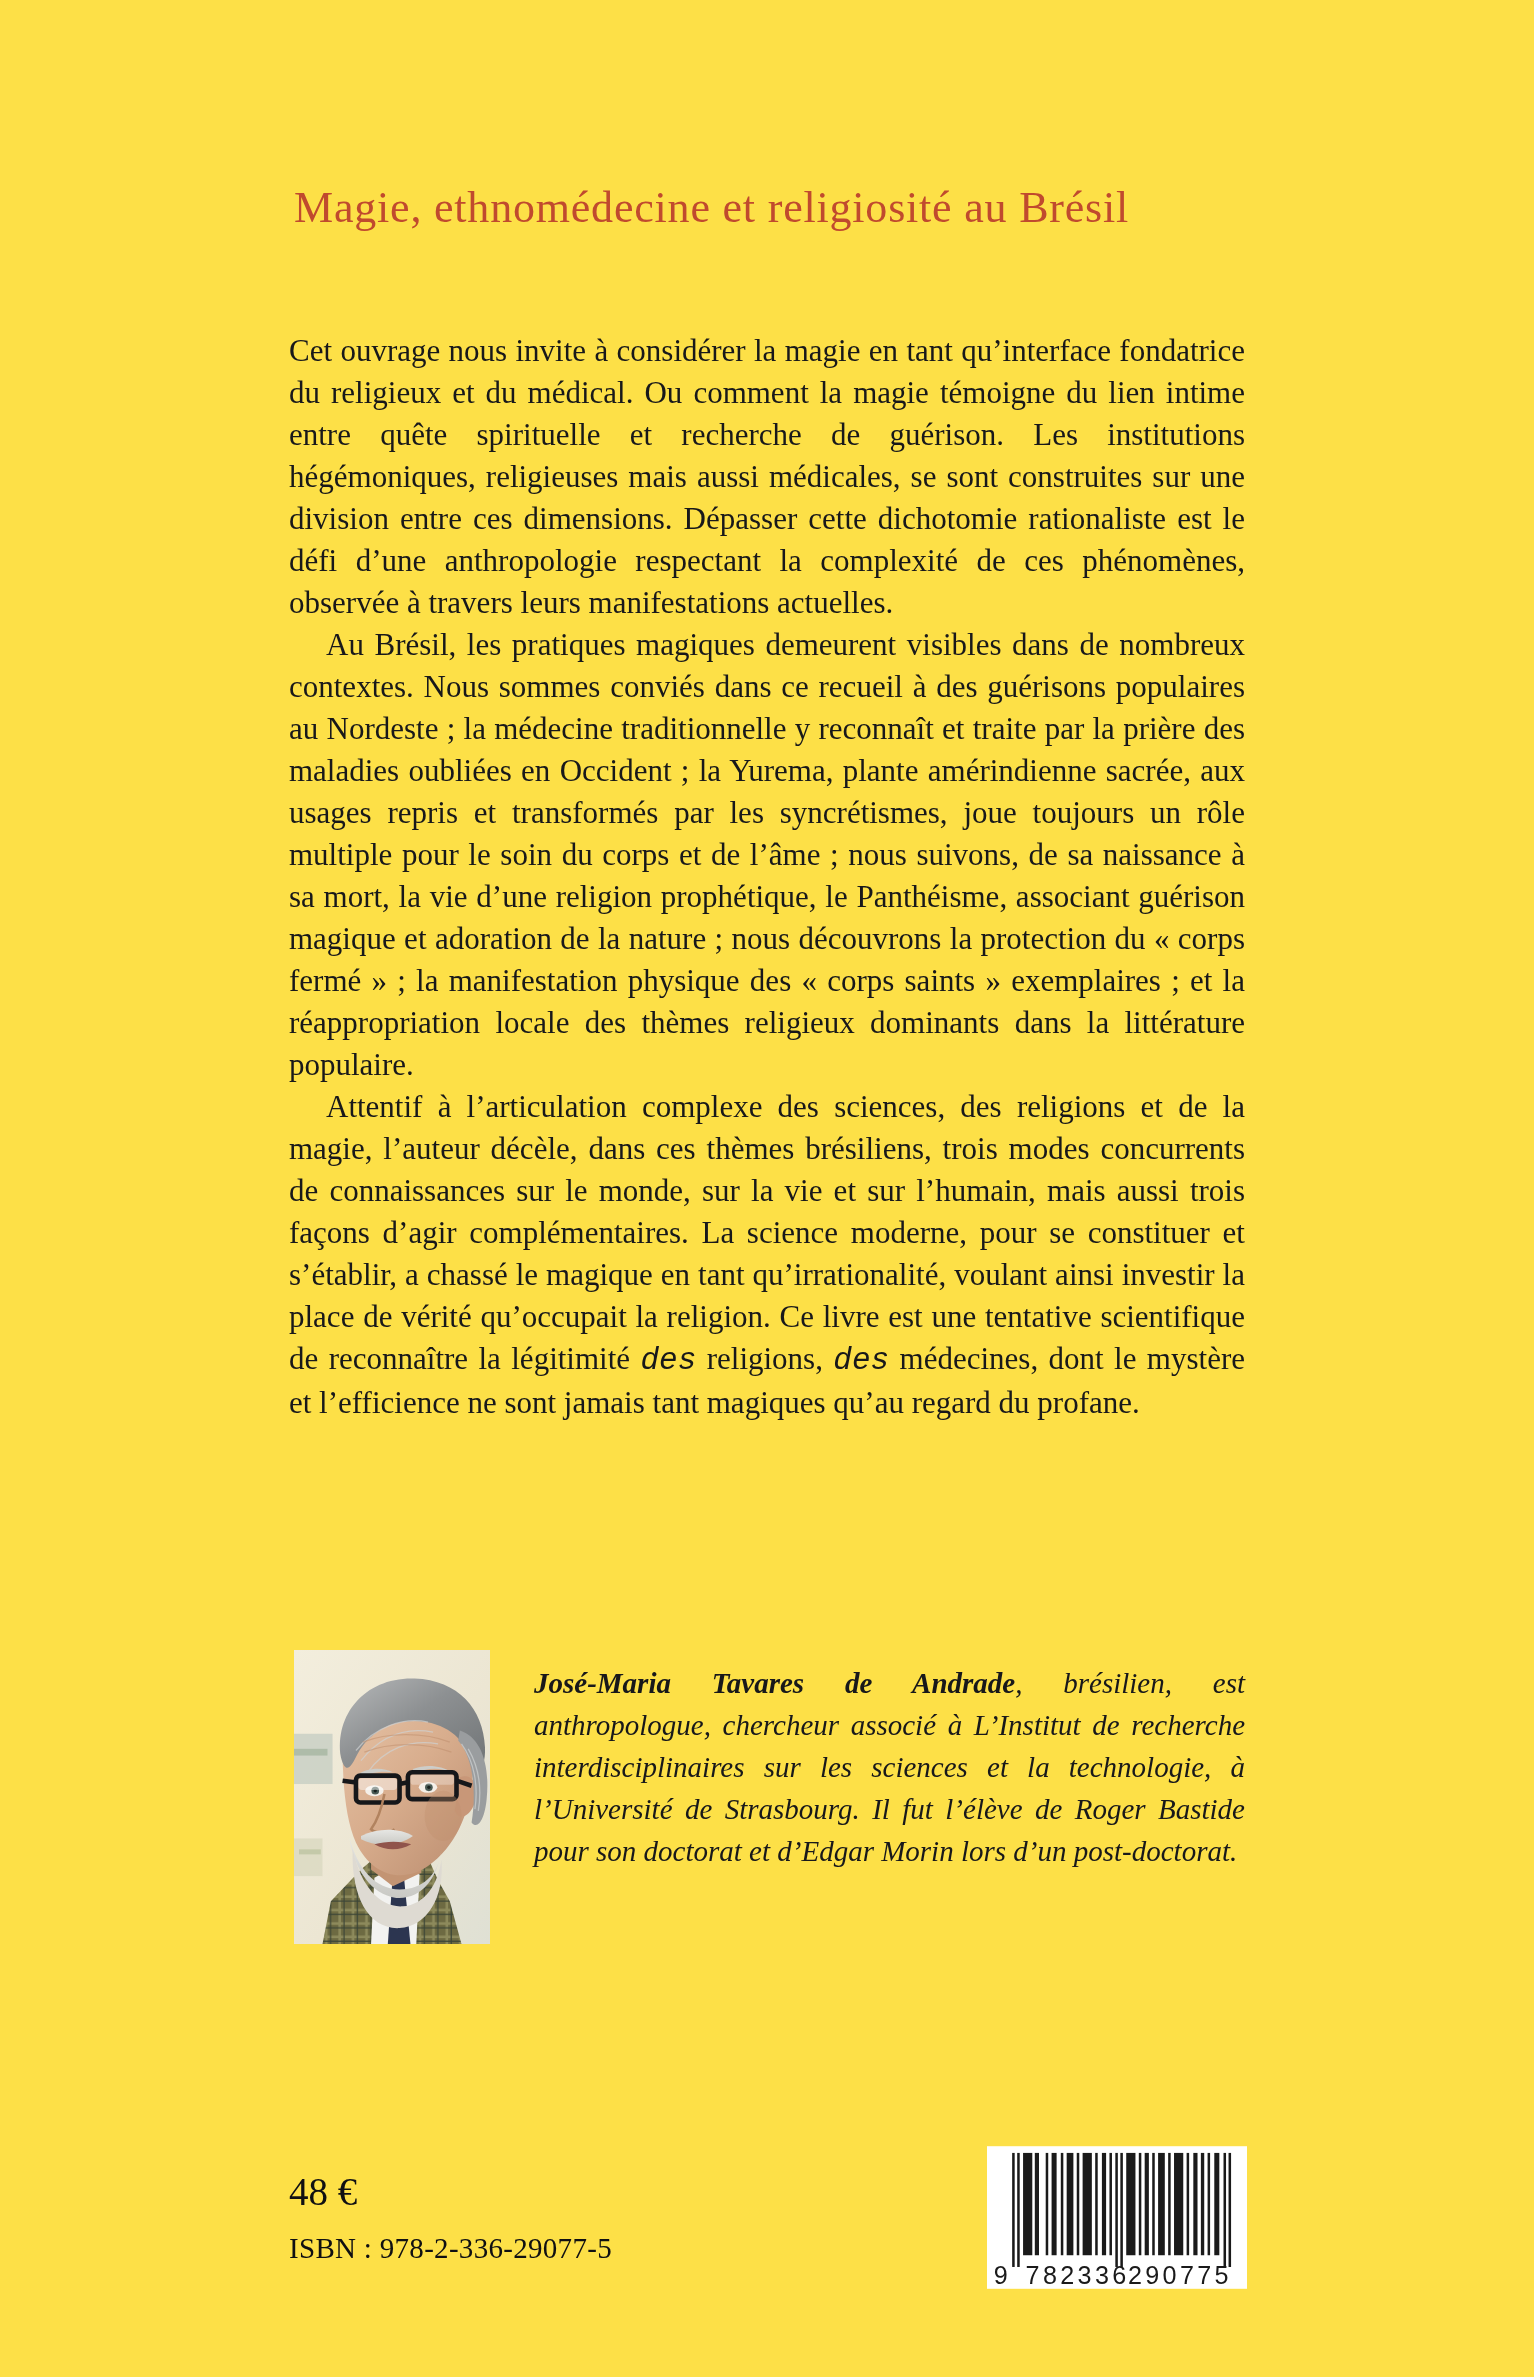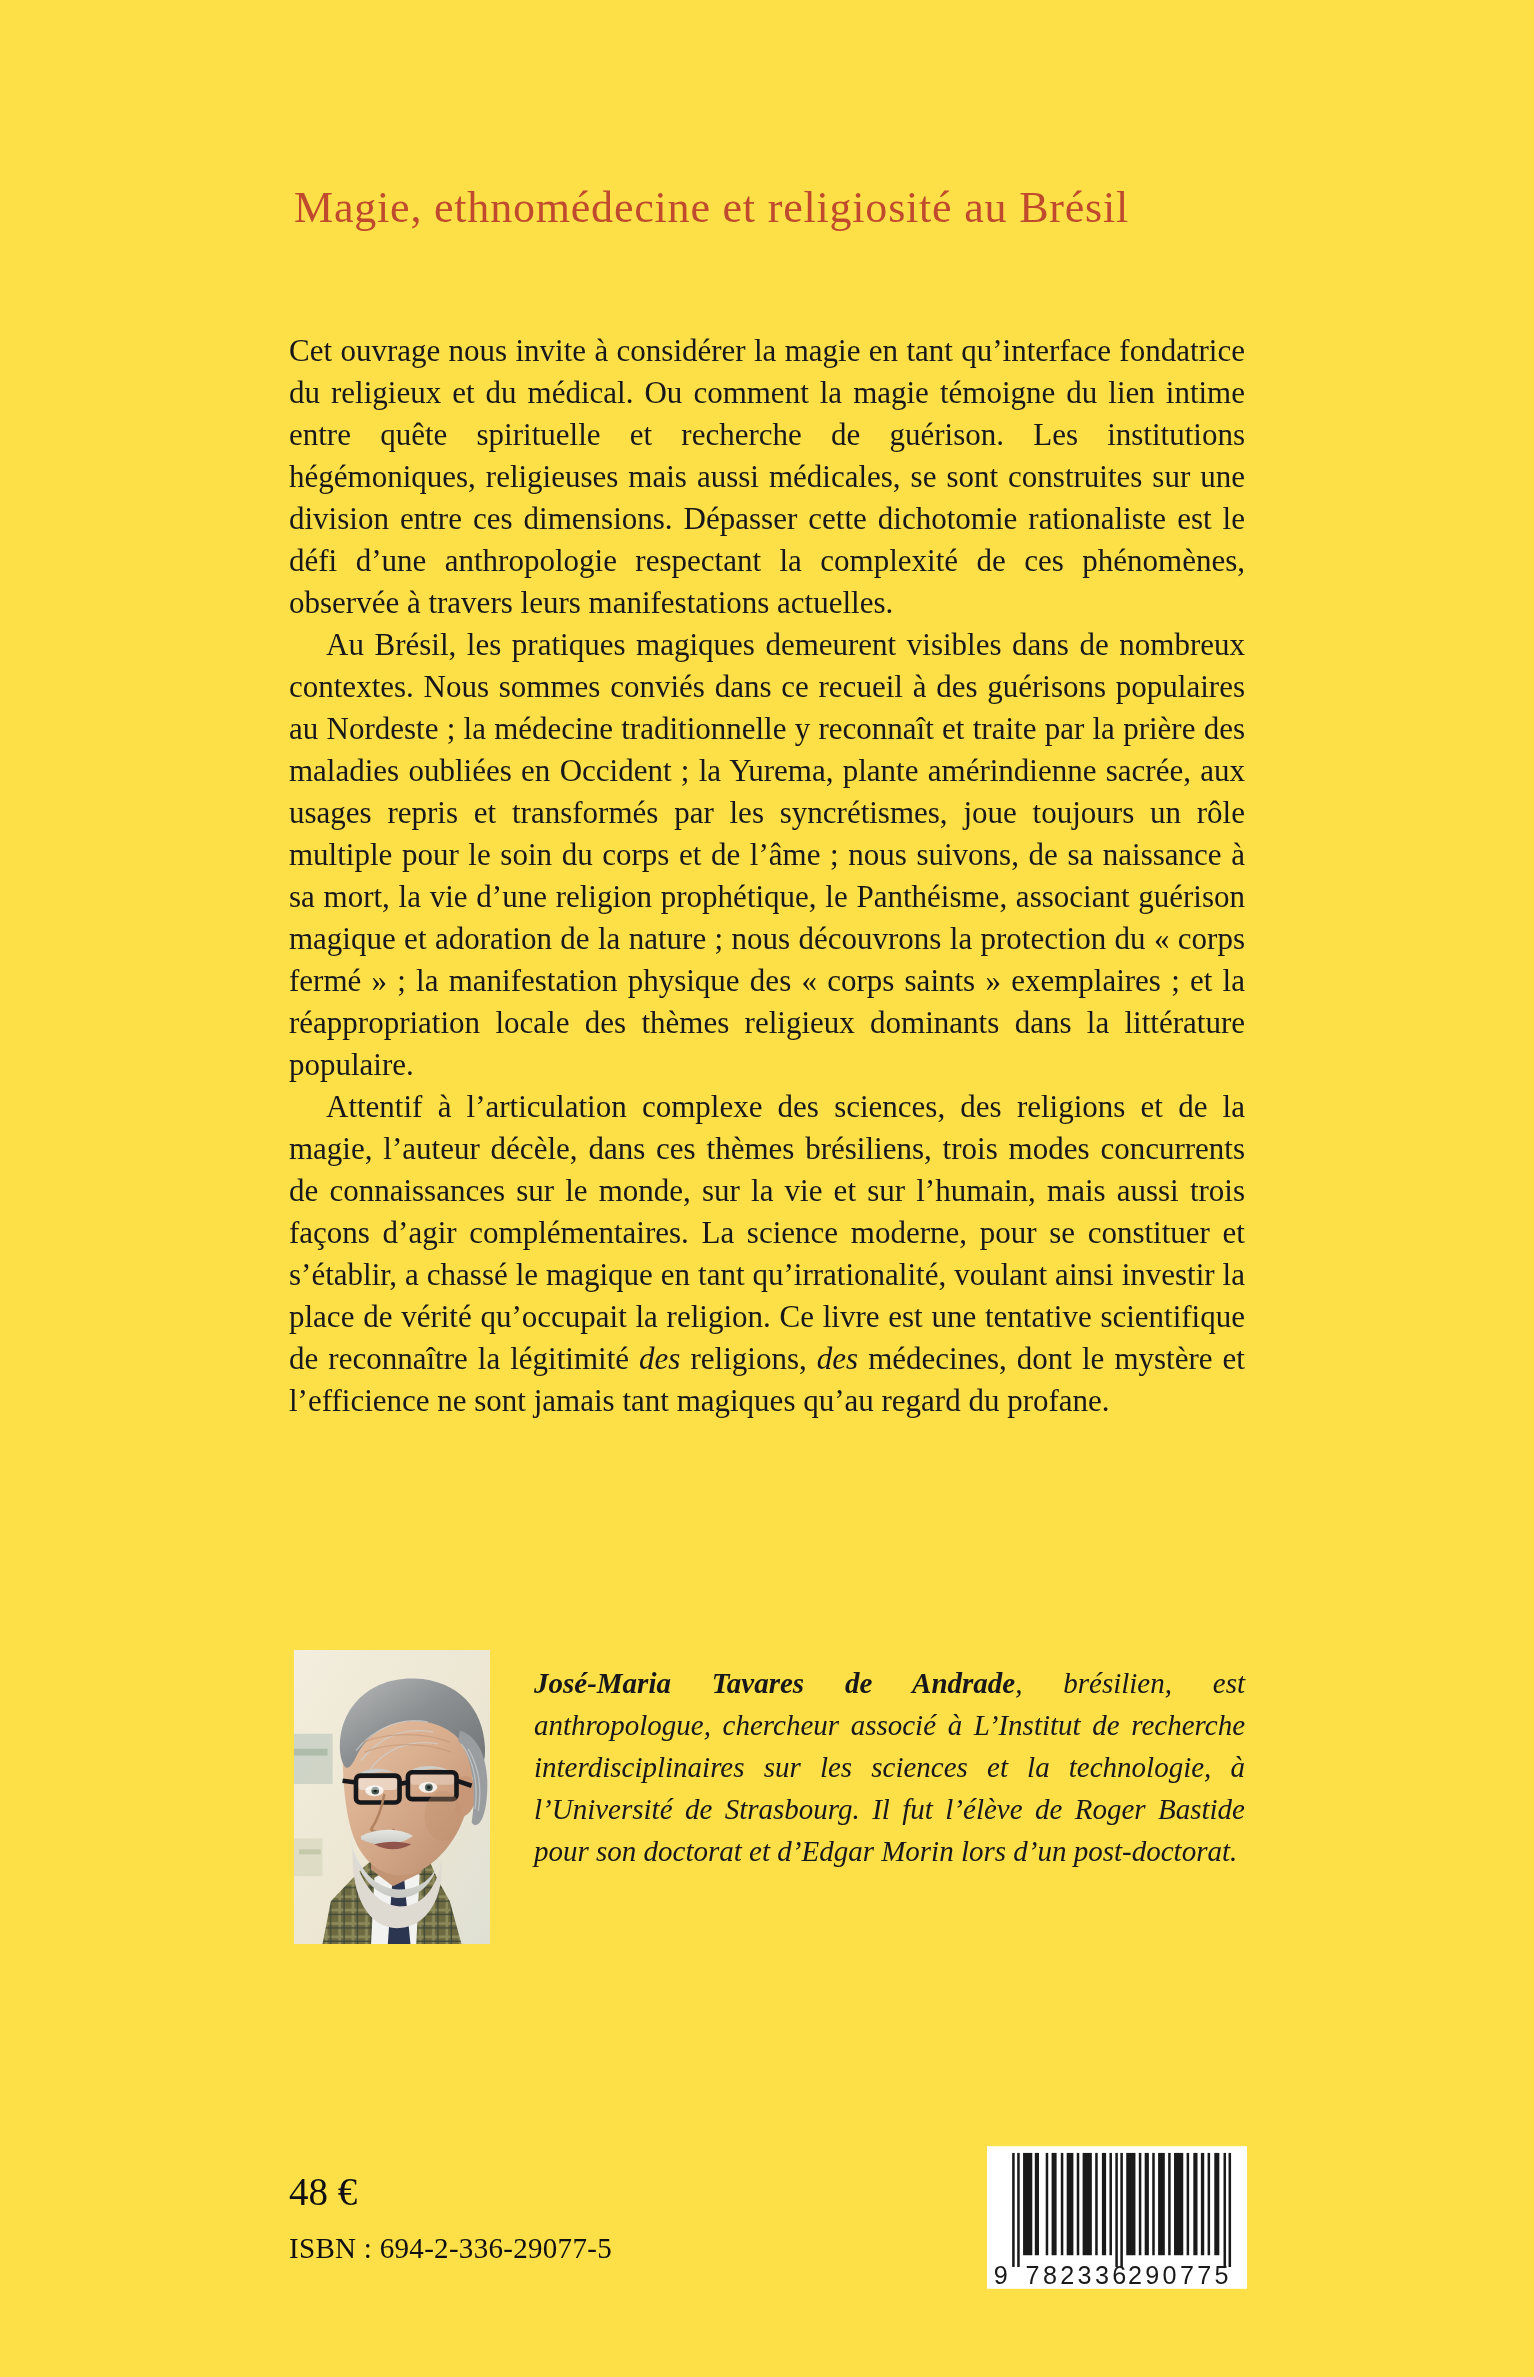--- a/index.html
+++ b/index.html
@@ -51,20 +51,21 @@
   .blurb p {
     margin: 0;
   }
 
   .blurb p + p {
     text-indent: 37px;
   }
 
   .blurb i {
     font-style: italic;
+    font-family: Liberation Mono, monospace;
   }
 
   
   .author-block {
     position: absolute;
     left: 294px;
     top: 1650px;
     width: 953px;
     display: flex;
     align-items: flex-start;
@@ -266,21 +267,21 @@
       </svg>
     </div>
 
     <div class="author-bio">
       <b>José-Maria Tavares de Andrade</b><span>, brésilien, est anthropologue, chercheur associé à L’Institut de recherche interdisciplinaires sur les sciences et la technologie, à l’Université de Strasbourg. Il fut l’élève de Roger Bastide pour son doctorat et d’Edgar Morin lors d’un post-doctorat.</span>
     </div>
   </div>
 
   <div class="price">48 €</div>
 
-  <div class="isbn">ISBN : 694-2-336-29077-5</div>
+  <div class="isbn">ISBN : 978-2-336-29077-5</div>
 
   <div class="barcode">
     <svg viewBox="0 0 310 170">
       <rect x="0" y="0" width="310" height="170" fill="#ffffff"></rect>
       <g fill="#1a1a1a">
 
         <rect x="30" y="8" width="3" height="136"></rect>
         <rect x="36" y="8" width="3" height="136"></rect>
 
         <rect x="43" y="8" width="11" height="122"></rect>

